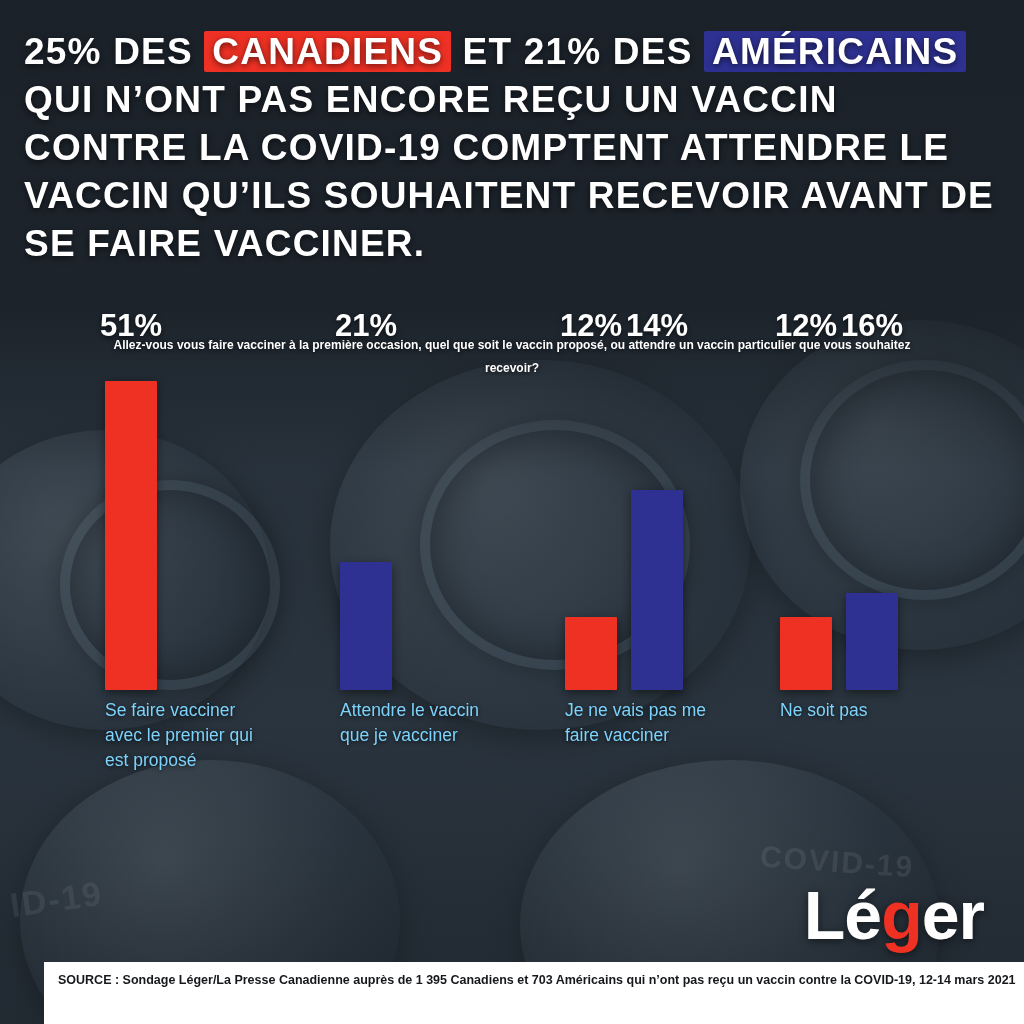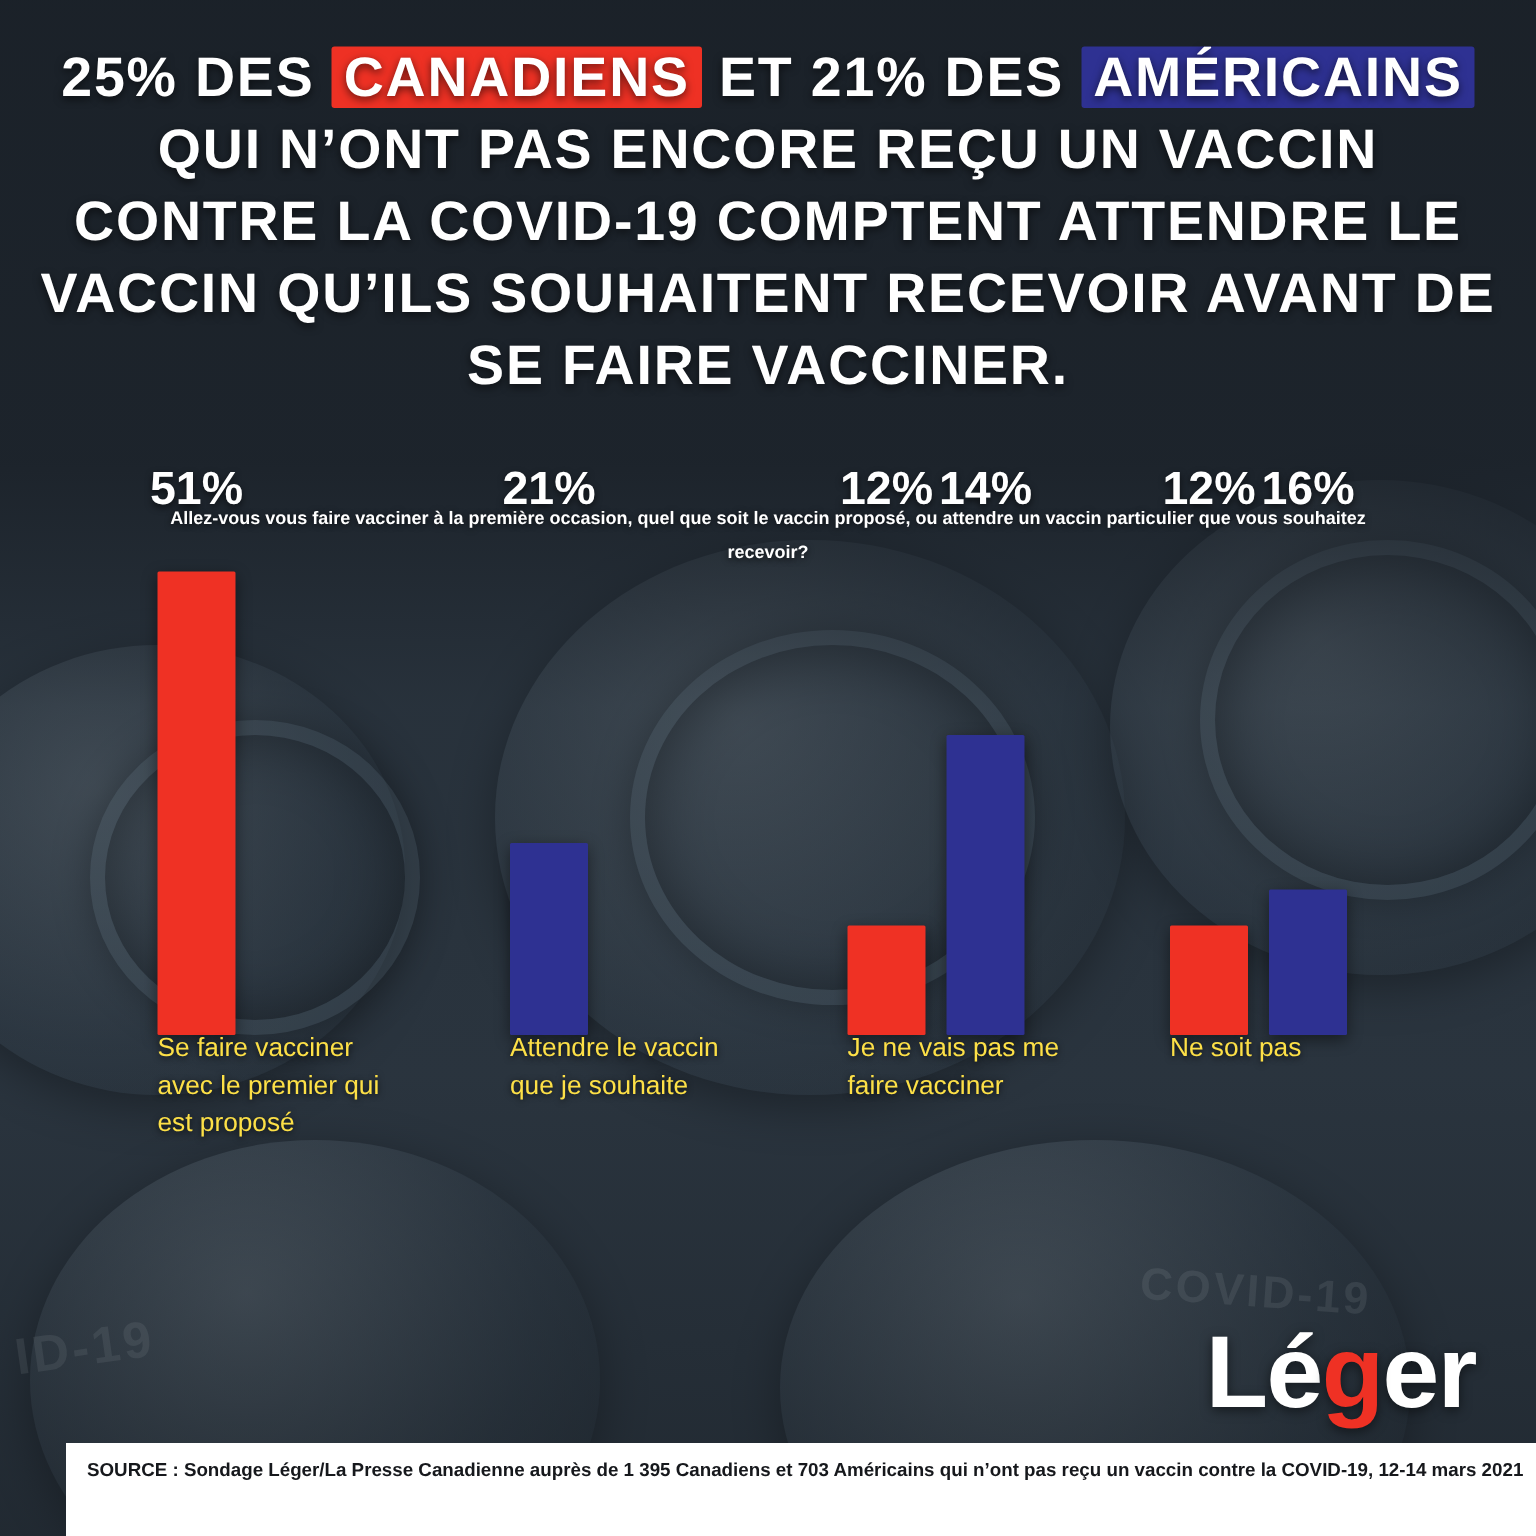--- a/index.html
+++ b/index.html
@@ -58,21 +58,21 @@
     letter-spacing: 2px;
     font-family: "Liberation Sans", sans-serif;
   }
 
   
   .headline {
     position: absolute;
     top: 28px;
     left: 24px;
     right: 24px;
-    text-align: center;
+    text-align: left;
     color: #ffffff;
     font-weight: bold;
     font-size: 37px;
     line-height: 48px;
     letter-spacing: 1.2px;
     text-transform: uppercase;
     text-shadow: 0 2px 6px rgba(0,0,0,0.6);
   }
   .hl-red {
     background: #ee3124;
@@ -145,24 +145,24 @@
   }
   .bar {
     width: 52px;
     border-radius: 1px;
     box-shadow: 0 3px 10px rgba(0,0,0,0.45);
   }
   .bar.red { background: #ef3124; }
   .bar.blue { background: #2e3192; }
   .grouplabel {
     position: absolute;
-    top: 336px;
+    top: 348px;
     left: 0;
     width: 150px;
-    color: #fde047;
+    color: #7dd3fc;
     font-size: 17.5px;
     line-height: 25px;
     text-shadow: 0 1px 4px rgba(0,0,0,0.7);
   }
 
   
   .logo {
     position: absolute;
     right: 40px;
     bottom: 78px;
@@ -231,21 +231,21 @@
       <div class="grouplabel">Se faire vacciner avec le premier qui est proposé</div>
     </div>
 
     <div class="group" style="left:280px;">
       <div class="bars">
         <div class="barwrap">
           <div class="barval">21%</div>
           <div class="bar blue" style="height:128px;"></div>
         </div>
       </div>
-      <div class="grouplabel">Attendre le vaccin que je souhaite</div>
+      <div class="grouplabel">Attendre le vaccin que je vacciner</div>
     </div>
 
     <div class="group" style="left:505px;">
       <div class="bars">
         <div class="barwrap">
           <div class="barval">12%</div>
           <div class="bar red" style="height:73px;"></div>
         </div>
         <div class="barwrap">
           <div class="barval">14%</div>

